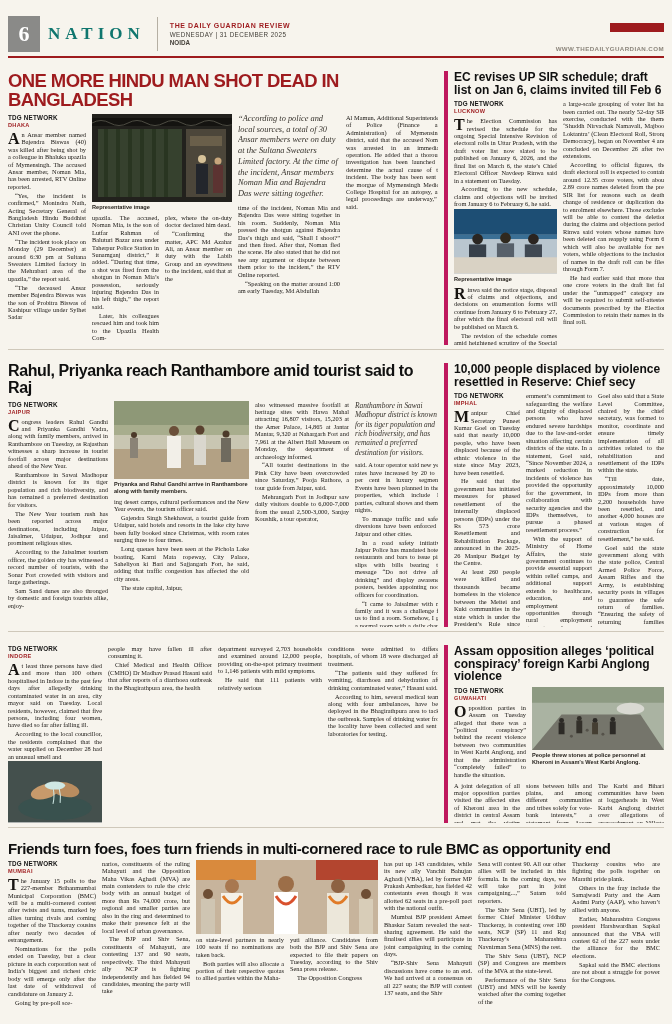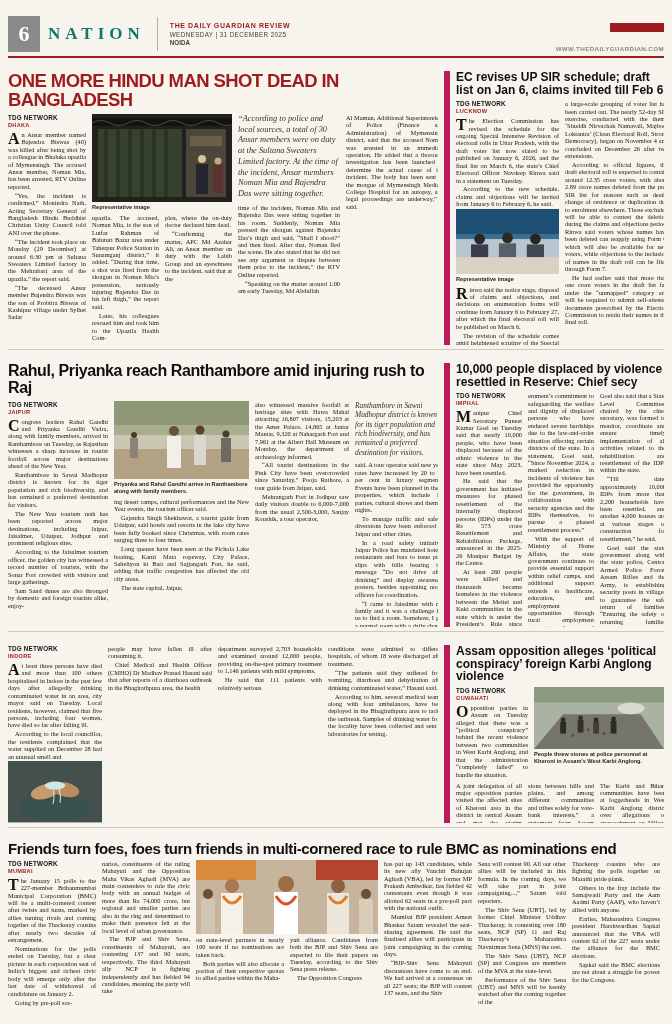--- a/index.html
+++ b/index.html
@@ -17,21 +17,21 @@
   .date-line{font:6.3px "Liberation Sans",sans-serif;color:#44403a;margin-top:2px;letter-spacing:.4px}
   .city{font:bold 6.3px "Liberation Sans",sans-serif;color:#44403a;margin-top:1px}
   .mh-right{text-align:right}
   .brandbar{width:54px;height:9px;background:#9e1b1e;margin:0 0 13px auto}
   .website{font:bold 6.2px "Liberation Sans",sans-serif;color:#8c867c;letter-spacing:.4px}
 
   
   .row{display:flex;border-bottom:1px solid #cfc8ba;padding:13px 0 4px;overflow:hidden}
   .row-a{height:292px}.row-b{height:282px}.row-c{height:196px}.row-d{flex:1;border-bottom:none}
   .block-l{width:436px;padding-right:6px}
-  .block-r{width:220px;border-left:6px solid #be185d;padding-left:6px}
+  .block-r{width:220px;border-left:4px solid #be185d;padding-left:6px}
   .story{display:flex;flex-direction:column;height:100%;overflow:hidden}
 
   .hl{font-family:"Liberation Sans",sans-serif;font-weight:bold;color:#101010;line-height:1.05;margin-bottom:4px}
   .hl-red{color:#9e1b1e}
   .hl-1{font-size:18.5px;letter-spacing:-.6px}
   .hl-sm{font-size:12px}
   .hl-3{font-size:16px;letter-spacing:-.4px}
   .hl-5{font-size:16.5px;letter-spacing:-.4px}
   .hl-7{font-size:15px;letter-spacing:-.4px;margin-bottom:3px}
 
@@ -183,21 +183,21 @@
               <p>According to official figures, the draft electoral roll is expected to contain around 12.35 crore voters, with about 2.89 crore names deleted from the pre-SIR list for reasons such as death, change of residence or duplication due to enrolment elsewhere. Those excluded will be able to contest the deletion during the claims and objections period. Rinwa said voters whose names have been deleted can reapply using Form 6, which will also be available for new voters, while objections to the inclusion of names in the draft roll can be filed through Form 7.</p>
               <p>He had earlier said that more than one crore voters in the draft list fall under the “unmapped” category and will be required to submit self-attested documents prescribed by the Election Commission to retain their names in the final roll.</p>
             </div>
         </div>
       </div>
     </article>
   </section>
 
   <section class="row row-b">
     <article class="story block-l">
-      <h2 class="hl hl-3">Rahul, Priyanka reach Ranthambore amid injuring rush to Raj</h2>
+      <h2 class="hl hl-3">Rahul, Priyanka reach Ranthambore amid tourist said to Raj</h2>
       <div class="cols">
         <div class="col dc" style="width:100px">
           <div class="byline">
             <div class="agency">TDG NETWORK</div>
             <div class="loc">JAIPUR</div>
           </div>
           <div>
               <p>Congress leaders Rahul Gandhi and Priyanka Gandhi Vadra, along with family members, arrived in Ranthambore on Tuesday, as Rajasthan witnesses a sharp increase in tourist footfall across major destinations ahead of the New Year.</p>
               <p>Ranthambore in Sawai Madhopur district is known for its tiger population and rich biodiversity, and has remained a preferred destination for visitors.</p>
               <p>The New Year tourism rush has been reported across major destinations, including Jaipur, Jaisalmer, Udaipur, Jodhpur and prominent religious sites.</p>
@@ -376,21 +376,21 @@
             <div>
               <p>The Karbi and Bihari communities have been at loggerheads in West Karbi Anglong district over allegations of encroachment on Village Grazing Reserve (VGR) and Professional Grazing Reserve (PGR) lands in the tribal belts by the Hindi-speaking people.</p>
             </div>
           </div>
       </div>
     </article>
   </section>
 
   <section class="row row-d">
     <article class="story" style="width:656px">
-      <h2 class="hl hl-7">Friends turn foes, foes turn friends in multi-cornered race to rule BMC as nominations end</h2>
+      <h2 class="hl hl-7">Friends turn foes, foes turn friends in multi-cornered race to rule BMC as opportunity end</h2>
       <div class="cols">
         <div class="col dc" style="width:88px">
           <div class="byline">
             <div class="agency">TDG NETWORK</div>
             <div class="loc">MUMBAI</div>
           </div>
           <div>
               <p>The January 15 polls to the 227-member Brihanmumbai Municipal Corporation (BMC) will be a multi-cornered contest after twists and turns, marked by allies turning rivals and coming together of the Thackeray cousins after nearly two decades of estrangement.</p>
               <p>Nominations for the polls ended on Tuesday, but a clear picture in each corporation seat of India’s biggest and richest civic body will emerge only after the last date of withdrawal of candidature on January 2.</p>
               <p>Going by pre-poll sce-</p>

